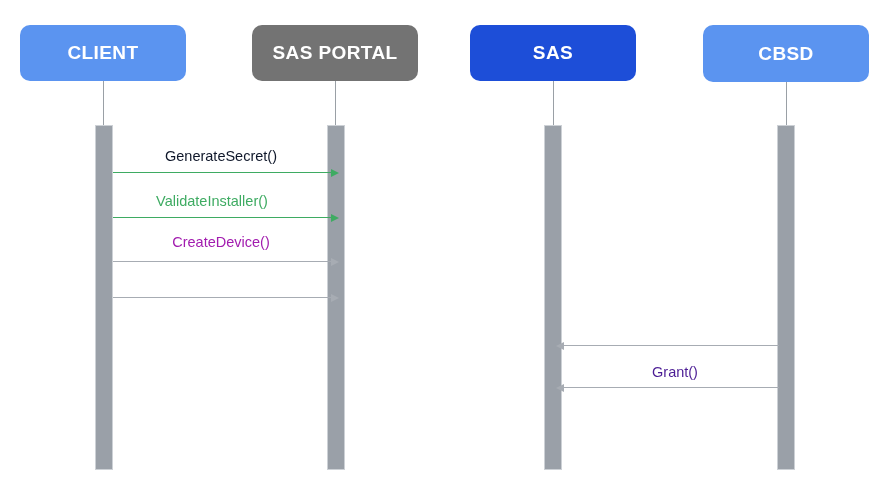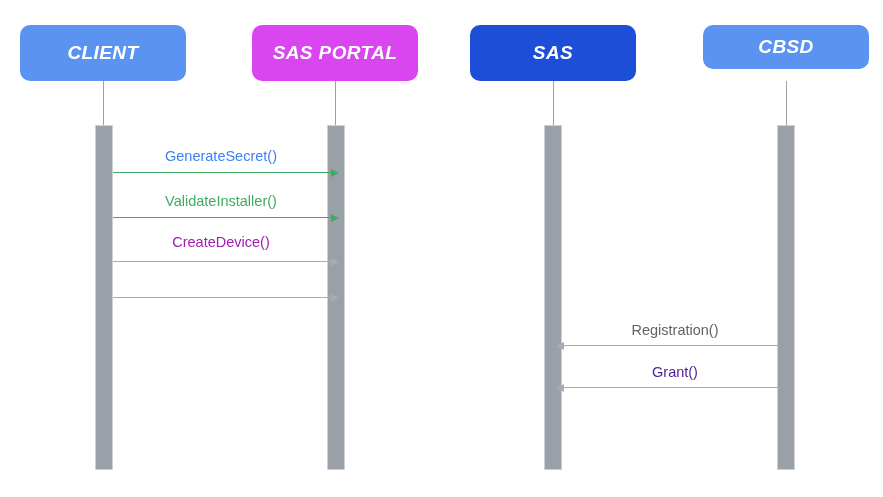--- a/index.html
+++ b/index.html
@@ -26,21 +26,20 @@
     box-sizing: border-box;
     color: #ffffff;
     font-weight: bold;
     font-size: 19px;
     letter-spacing: 0.4px;
     user-select: none;
   }
   .participant-label {
     pointer-events: none;
     white-space: nowrap;
-    font-style: italic;
   }
   .lifeline {
     position: absolute;
     width: 1px;
     background: #9aa0a6;
   }
   .activation {
     position: absolute;
     background: #9aa0a8;
     border: 1px solid #cdd1d6;
@@ -81,39 +80,38 @@
     <div class="lifeline" style="left: 335px; top: 81px; height: 389px; background: rgb(154, 160, 166);"></div>
     <div class="lifeline" style="left: 553px; top: 81px; height: 389px; background: rgb(154, 160, 166);"></div>
     <div class="lifeline" style="left: 786px; top: 81px; height: 389px; background: rgb(154, 160, 166);"></div>
     <div class="activation" style="left: 95px; top: 125px; width: 18px; height: 345px; background: rgb(154, 160, 168);"></div>
     <div class="activation" style="left: 327px; top: 125px; width: 18px; height: 345px; background: rgb(154, 160, 168);"></div>
     <div class="activation" style="left: 544px; top: 125px; width: 18px; height: 345px; background: rgb(154, 160, 168);"></div>
     <div class="activation" style="left: 777px; top: 125px; width: 18px; height: 345px; background: rgb(154, 160, 168);"></div>
     <div class="participant-box" style="left: 20px; top: 25px; width: 166px; height: 56px; background: rgb(91, 148, 240);">
       <span class="participant-label">CLIENT</span>
     </div>
-    <div class="participant-box" style="left: 252px; top: 25px; width: 166px; height: 56px; background: #d946ef;">
+    <div class="participant-box" style="left: 252px; top: 25px; width: 166px; height: 56px; background: #737373;">
       <span class="participant-label">SAS PORTAL</span>
     </div>
     <div class="participant-box" style="left: 470px; top: 25px; width: 166px; height: 56px; background: #1d4ed8;">
       <span class="participant-label">SAS</span>
     </div>
-    <div class="participant-box" style="left: 703px; top: 25px; width: 166px; height: 44px; background: rgb(91, 148, 240);">
+    <div class="participant-box" style="left: 703px; top: 25px; width: 166px; height: 57px; background: rgb(91, 148, 240);">
       <span class="participant-label">CBSD</span>
     </div>
     <div class="msg-line green" style="left: 113px; top: 172px; width: 220px; background: rgb(62, 171, 98);"></div>
     <div class="arrowhead right-green" style="top: 168.5px; left: 331px;"></div>
-    <div class="msg-label green" style="left: 71px; top: 148px; width: 300px; color: #3b82f6;">GenerateSecret()</div>
+    <div class="msg-label green" style="left: 71px; top: 148px; width: 300px; color: #0f172a;">GenerateSecret()</div>
     <div class="msg-line green" style="left: 113px; top: 217px; width: 220px; background: rgb(62, 171, 98);"></div>
     <div class="arrowhead right-green" style="top: 213.5px; left: 331px;"></div>
-    <div class="msg-label green" style="left: 71px; top: 193px; width: 300px; color: rgb(62, 171, 98);">ValidateInstaller()</div>
+    <div class="msg-label green" style="left: 62px; top: 193px; width: 300px; color: rgb(62, 171, 98);">ValidateInstaller()</div>
     <div class="msg-line gray" style="left: 113px; top: 261px; width: 220px; background: rgb(167, 172, 179);"></div>
     <div class="arrowhead right-gray" style="top: 257.5px; left: 331px;"></div>
     <div class="msg-label gray" style="left: 71px; top: 234px; width: 300px; color: #a21caf;">CreateDevice()</div>
     <div class="msg-line gray" style="left: 113px; top: 297px; width: 220px; background: rgb(167, 172, 179);"></div>
     <div class="arrowhead right-gray" style="top: 293.5px; left: 331px;"></div>
     <div class="msg-line gray" style="left: 562px; top: 345px; width: 217px; background: rgb(167, 172, 179);"></div>
     <div class="arrowhead left-gray" style="top: 341.5px; left: 556px;"></div>
-    <div class="msg-label gray" style="left: 525px; top: 322px; width: 300px; color: rgb(95, 99, 104);">Registration()</div>
     <div class="msg-line gray" style="left: 562px; top: 387px; width: 217px; background: rgb(167, 172, 179);"></div>
     <div class="arrowhead left-gray" style="top: 383.5px; left: 556px;"></div>
     <div class="msg-label gray" style="left: 525px; top: 364px; width: 300px; color: #4c1d95;">Grant()</div>
   </div>
 
 </body></html>

